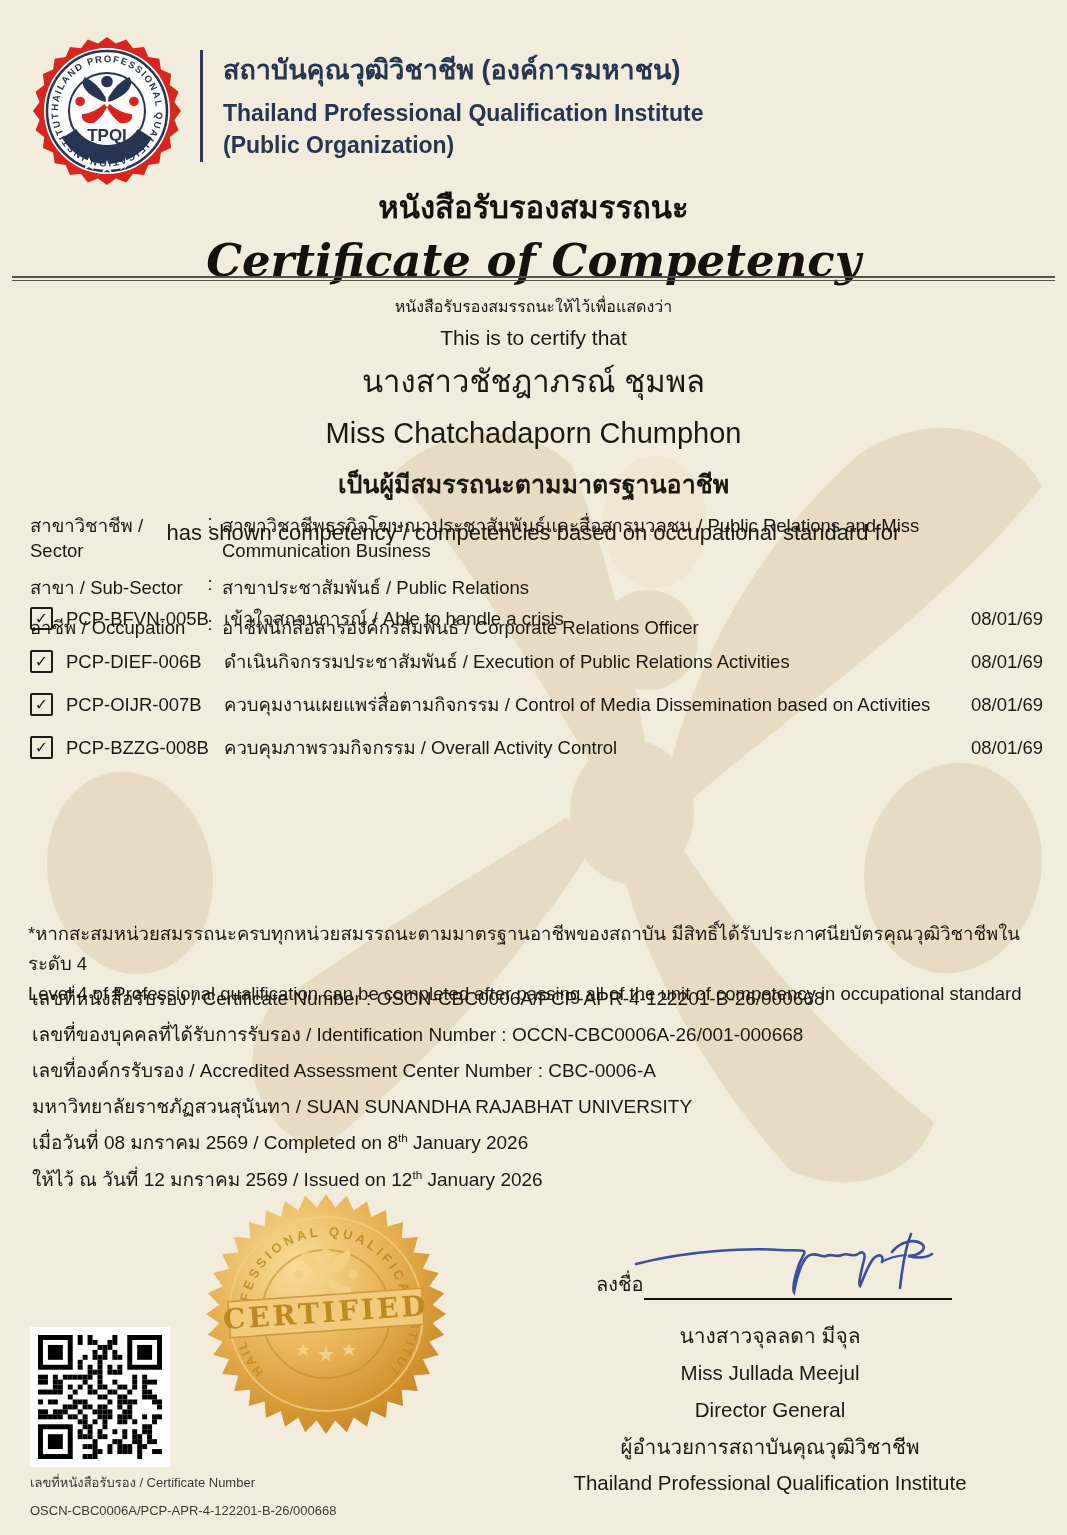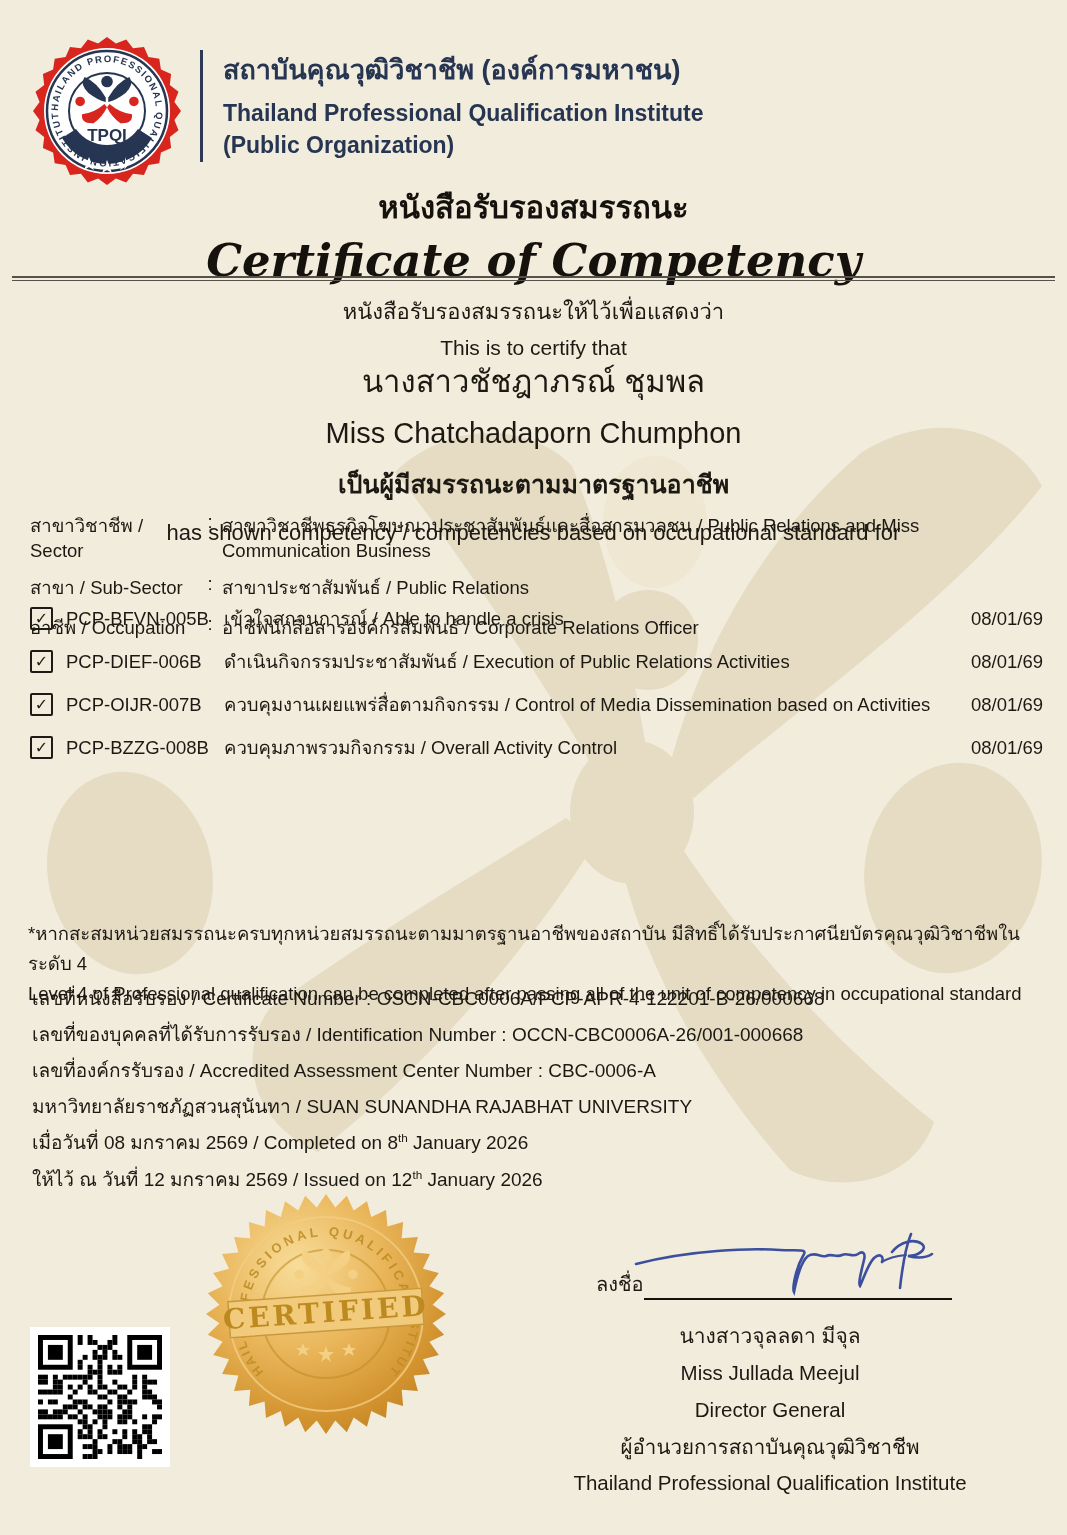--- a/index.html
+++ b/index.html
@@ -28,21 +28,21 @@
 
   
   .title-block{position:absolute;top:182px;left:0;width:100%;text-align:center;}
   .title-th{font-size:31px;font-weight:bold;color:#15120e;}
   .title-en{font-size:45px;font-weight:bold;font-style:italic;
             font-family:"DejaVu Serif","Liberation Serif",serif;color:#15120e;margin-top:2px;}
   .rule{position:absolute;top:276px;left:12px;right:12px;height:2px;
         border-top:2px solid #55524a;border-bottom:1px solid #55524a;}
 
   .certify{position:absolute;top:294px;left:0;width:100%;text-align:center;}
-  .certify-th{font-size:22px;margin-bottom:7px;}
+  .certify-th{font-size:16px;margin-bottom:7px;}
   .certify-en{font-size:21px;}
 
   .recipient{position:absolute;top:356px;left:0;width:100%;text-align:center;}
   .name-th{font-size:31px;font-weight:normal;margin-bottom:11px;}
   .name-en{font-size:29px;margin-bottom:14px;}
   .stmt-th{font-size:25px;font-weight:bold;margin-bottom:16px;}
   .stmt-en{font-size:22px;}
 
   
   .details{position:absolute;top:511px;left:30px;right:32px;}
@@ -480,20 +480,24 @@
         <rect x="5" y="5" width="25" height="25" fill="#fff"></rect>
         <rect x="10" y="10" width="15" height="15" fill="#000"></rect>
         <rect x="90" y="0" width="35" height="35" fill="#000"></rect>
         <rect x="95" y="5" width="25" height="25" fill="#fff"></rect>
         <rect x="100" y="10" width="15" height="15" fill="#000"></rect>
         <rect x="0" y="90" width="35" height="35" fill="#000"></rect>
         <rect x="5" y="95" width="25" height="25" fill="#fff"></rect>
         <rect x="10" y="100" width="15" height="15" fill="#000"></rect>
       </svg>
   </div>
+  <div class="qr-caption">
+    <div>เลขที่หนังสือรับรอง / Certificate Number</div>
+    <div>OSCN-CBC0006A/PCP-APR-4-122201-B-26/000668</div>
+  </div>
 
   <svg class="sig-svg" width="320" height="78" viewBox="0 0 320 78">
     <g fill="none" stroke="#3b4f9e" stroke-width="2.6" stroke-linecap="round">
       <path d="M6,42 C60,28 120,26 150,28 C170,29 178,26 173,34 C166,46 162,66 164,70 C166,60 170,40 178,34 C186,29 190,36 196,34 C202,31 206,36 212,33 C218,30 222,36 228,32 C232,29 236,30 234,38 C231,50 228,62 230,64 C233,58 238,42 244,36 C250,31 254,34 252,40"></path>
       <path d="M281,12 C276,24 272,48 270,66 M262,30 C270,20 284,16 292,22 C298,27 288,34 278,34 C286,36 296,36 302,32"></path>
       <path d="M252,40 C258,36 266,34 276,33" stroke-width="1.8"></path>
     </g>
   </svg>
   <div class="sign-row">
     <span class="sign-label">ลงชื่อ</span>

